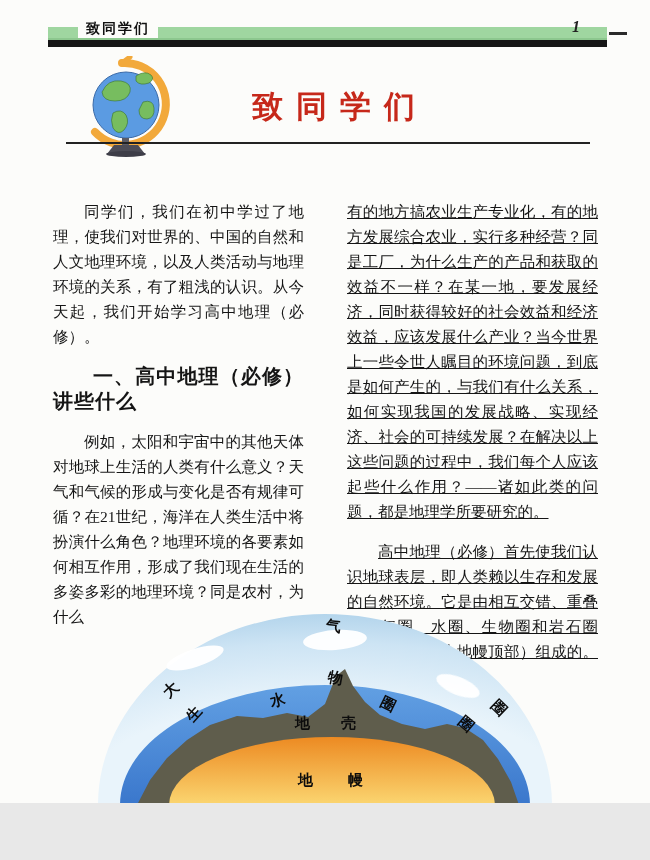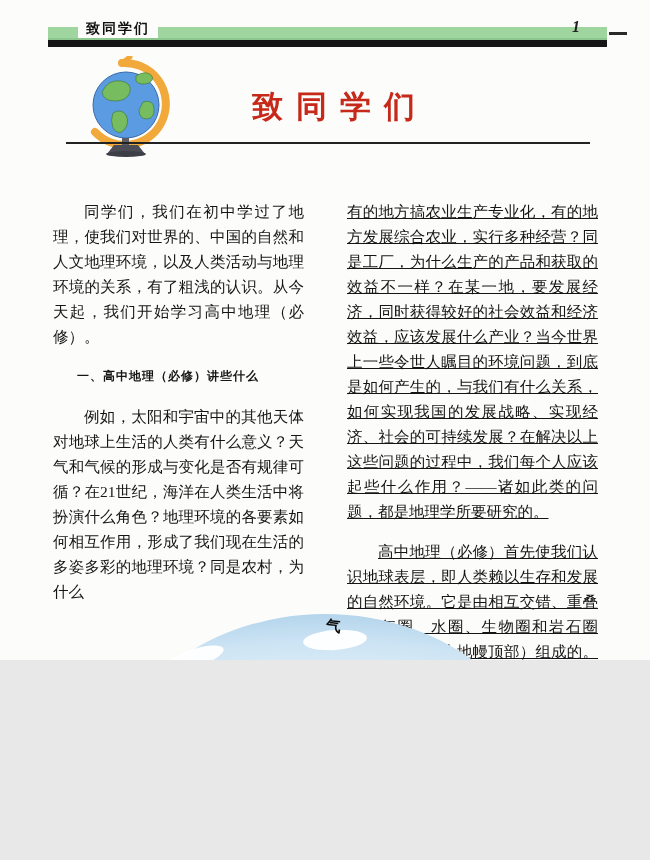--- a/index.html
+++ b/index.html
@@ -1,17 +1,17 @@
 <!DOCTYPE html>
 <html><head>
 <meta charset="utf-8">
 <style>
   html,body{margin:0;padding:0;background:#e8e8e8;}
   .page{
-    position:relative;width:650px;height:660px;margin:0 auto;
+    position:relative;width:650px;height:803px;margin:0 auto;
     background:#fcfcfa;overflow:hidden;
     font-family:"Liberation Serif","DejaVu Serif",serif;color:#151515;
   }
   
   .band{position:absolute;left:48px;top:27px;width:559px;height:13px;background:#9fd6a0;
         box-shadow:inset 0 -2px 0 #8cc78e;}
   .runtitle{position:absolute;left:78px;top:20px;background:#fcfcfa;padding:0 8px;
         font-family:"Liberation Sans","DejaVu Sans",sans-serif;font-weight:bold;
         font-size:14px;letter-spacing:2px;color:#111;}
   .bar{position:absolute;left:48px;top:40px;width:559px;height:7px;background:#161616;}
@@ -24,21 +24,21 @@
         font-size:31px;font-weight:bold;letter-spacing:13px;color:#c6281a;
         font-family:"Liberation Serif","DejaVu Serif",serif;}
   .rule{position:absolute;left:66px;top:142px;width:524px;height:2px;background:#222;}
   
   .col{position:absolute;top:184px;width:281px;font-size:15.5px;line-height:25px;
         text-align:justify;text-justify:inter-ideograph;}
   .col-left{left:38px;}
   .col-right{left:332px;text-decoration:underline;}
   .col p{margin:15px;}
   .indent{text-indent:2em;}
-  .sec-heading{margin:3px 0 2px 0;font-weight:bold;font-size:12px;text-indent:2em;
+  .sec-heading{margin:3px 0 2px 0;font-weight:bold;font-size:20px;text-indent:2em;
         font-family:"Liberation Sans","DejaVu Sans",sans-serif;letter-spacing:1px;}
   
   .figure{position:absolute;left:95px;top:612px;width:460px;height:196px;}
   .figure svg{position:absolute;left:0;top:0;}
   .fig-label{position:absolute;font-family:"Liberation Sans","DejaVu Sans",sans-serif;
         font-weight:bold;font-size:15px;color:#0c0c0c;line-height:1;}
 </style>
 </head>
 <body>
 

